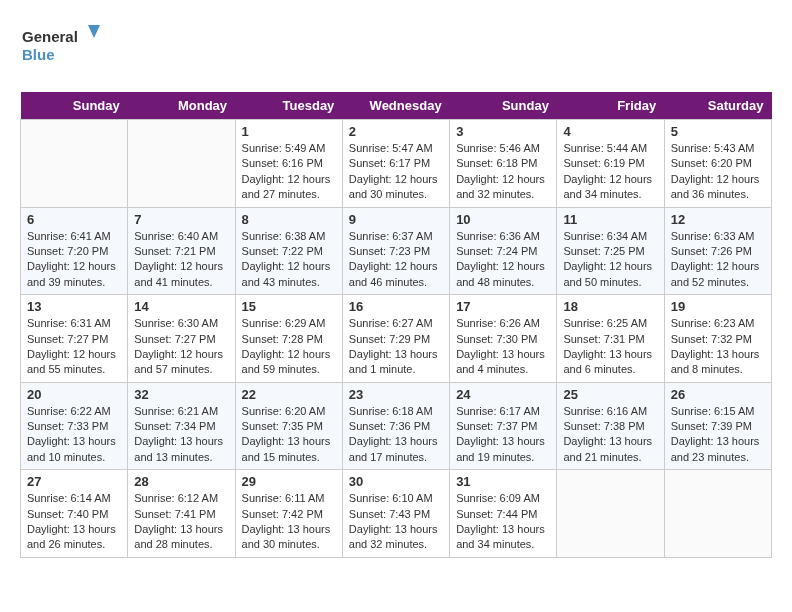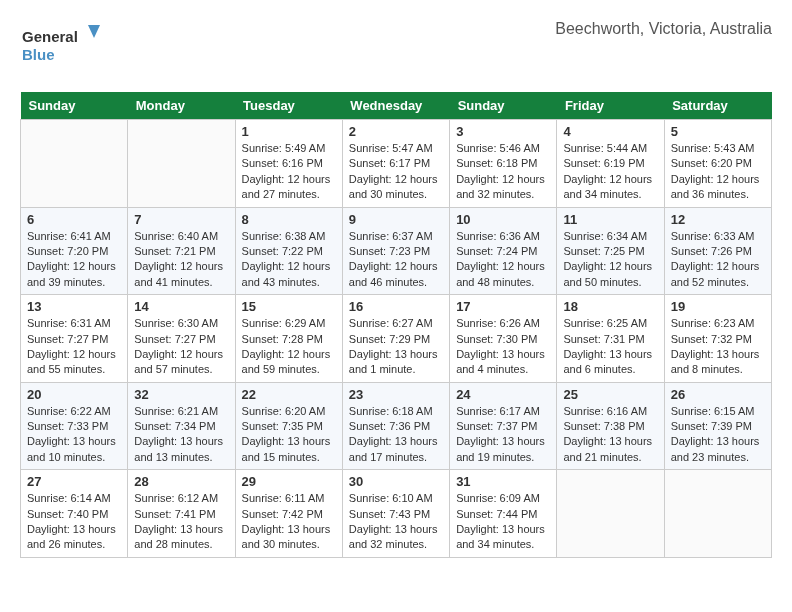--- a/index.html
+++ b/index.html
@@ -32,23 +32,23 @@
     .location-title {
       font-size: 16px;
       color: #555;
     }
     table {
       width: 100%;
       border-collapse: collapse;
       table-layout: fixed;
     }
     th {
-      background-color: #15803d;
+      background-color: #701a75;
       color: white;
-      text-align: left;
+      text-align: right;
       padding: 6px 8px;
       font-size: 13px;
       font-weight: bold;
     }
     td {
       border: 1px solid #ccc;
       vertical-align: top;
       padding: 4px 6px;
       font-size: 11px;
       color: #333;
@@ -82,21 +82,20 @@
 
 <div class="header-section">
   <div class="logo">
     <svg width="80" height="50" viewBox="0 0 80 50" xmlns="http://www.w3.org/2000/svg">
       <text x="2" y="22" font-size="15" font-weight="bold" fill="#333" font-family="Arial">General</text>
       <text x="2" y="40" font-size="15" font-weight="bold" fill="#4a90c4" font-family="Arial">Blue</text>
       <polygon points="68,5 80,5 74,18" fill="#4a90c4"></polygon>
     </svg>
   </div>
   <div class="title-section">
-    <div class="location-title">Beechworth, Victoria, Australia</div>
   </div>
 </div>
 
 <table>
   <thead>
     <tr>
     <th>Sunday</th>
         <th>Monday</th>
         <th>Tuesday</th>
         <th>Wednesday</th>

